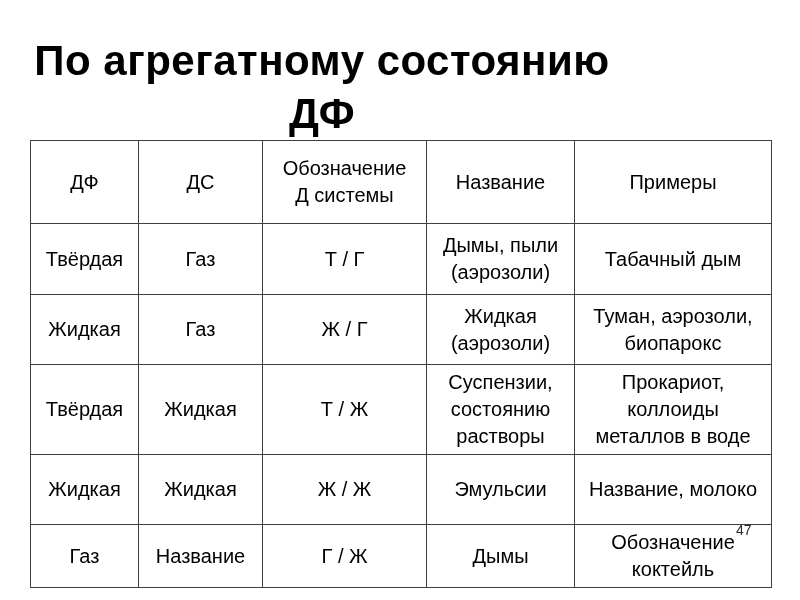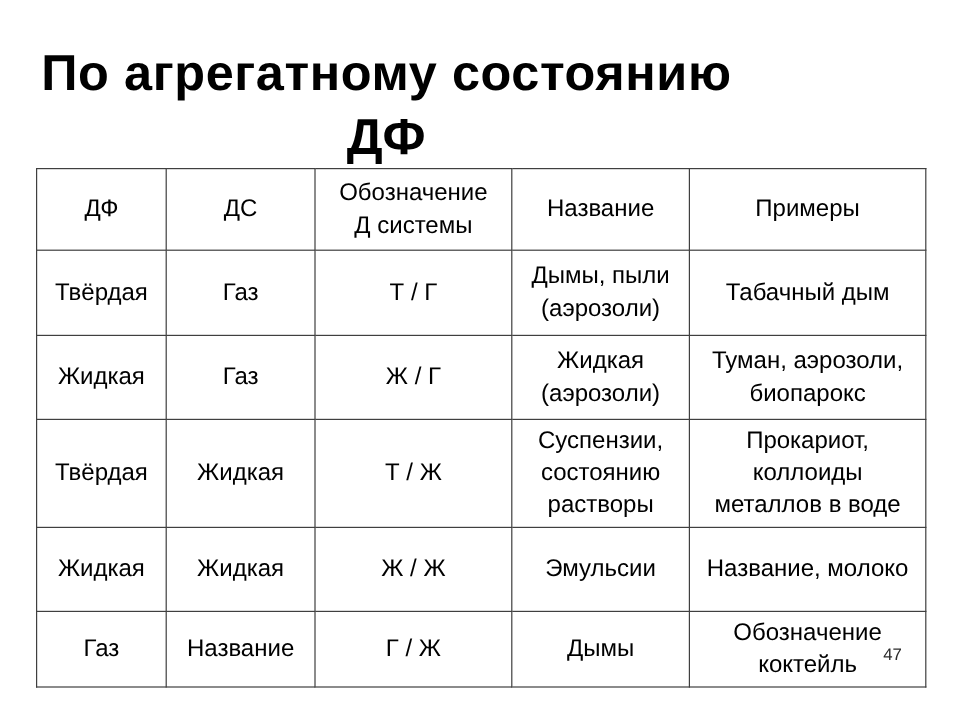--- a/index.html
+++ b/index.html
@@ -38,29 +38,29 @@
     border: 1.5px solid #3f3f3f;
     text-align: center;
     vertical-align: middle;
     font-size: 20px;
     font-weight: normal;
     line-height: 1.35;
     white-space: pre-line;
     padding: 2px 4px;
     background: #ffffff;
   }
-  tr.r-head { height: 68px; }
+  tr.r-head { height: 83px; }
   tr.r-1 { height: 71px; }
   tr.r-2 { height: 70px; }
   tr.r-3 { height: 90px; }
   tr.r-4 { height: 70px; }
   tr.r-5 { height: 63px; }
   .page-number {
     position: absolute;
-    left: 736px; top: 537px;
+    left: 736px; top: 522px;
     font-size: 14px;
     color: #2b2b2b;
   }
 </style>
 </head>
 <body>
 
 <div class="slide">
 
   <h1 class="slide-title">По агрегатному состоянию ДФ

